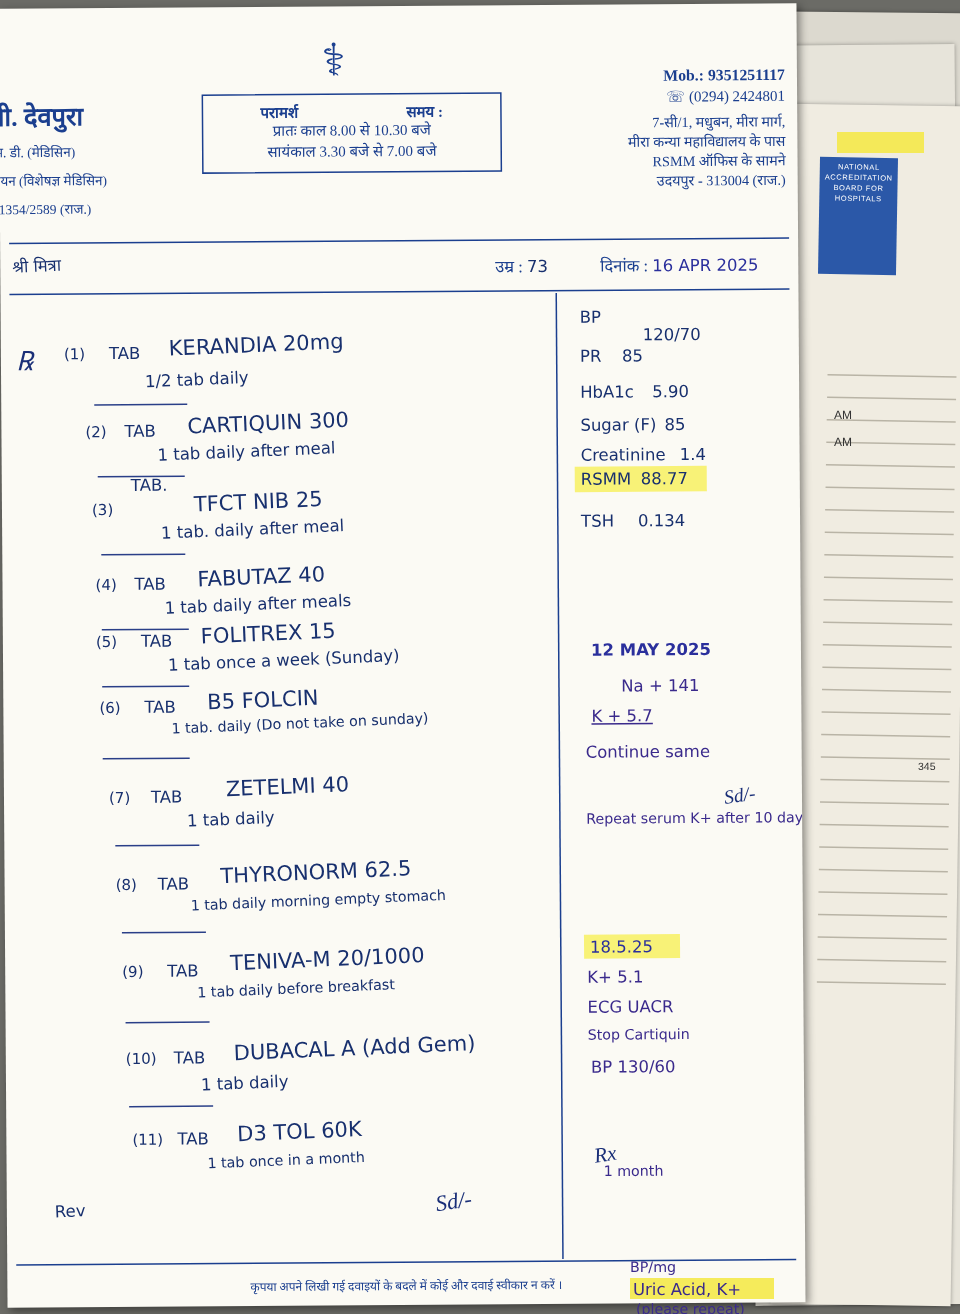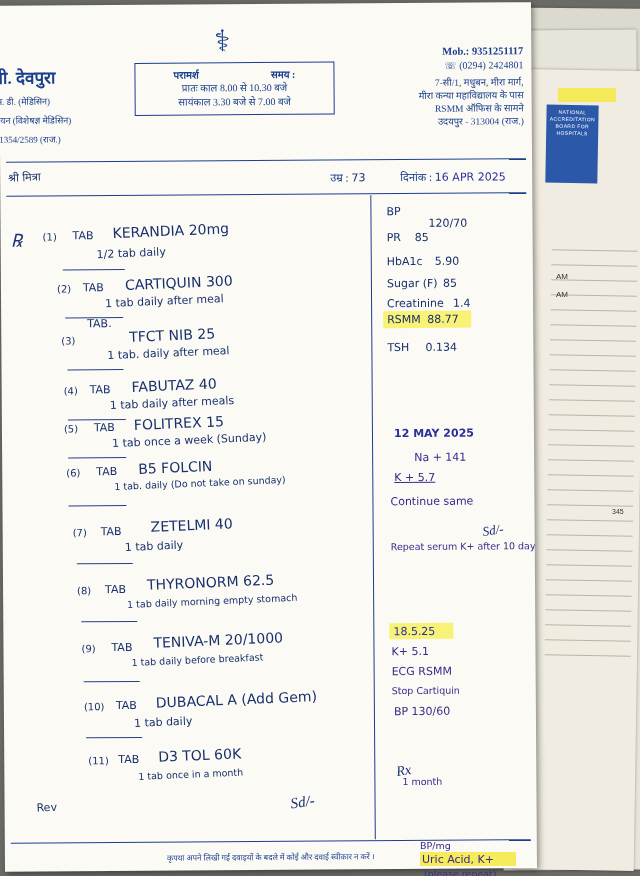--- a/index.html
+++ b/index.html
@@ -407,21 +407,21 @@
     <div class="hw hw-md" style="left:392px; top:424px; color:#2a2f9c; font-weight:bold;">12 MAY 2025</div>
     <div class="hw hw-md hw-viol" style="left:388px; top:448px;margin-left:24px;">Na + 141</div>
     <div class="hw hw-md hw-viol" style="left:392px; top:468px;text-decoration:underline;">K + 5.7</div>
     <div class="hw hw-md hw-viol" style="left:388px; top:492px;">Continue same</div>
     <div class="sig" style="left:480px; top:520px; font-size:13px;">Sd/-</div>
     <div class="hw hw-sm hw-viol" style="left:388px; top:538px;">Repeat serum K+ after 10 day &amp; ECG</div>
 
     <div class="hl" style="left:386px; top:620px; width:64px; height:16px;"></div>
     <div class="hw hw-md" style="left:390px; top:622px; color:#2a2f9c;">18.5.25</div>
     <div class="hw hw-md hw-viol" style="left:388px; top:642px;">K+ 5.1</div>
-    <div class="hw hw-md hw-viol" style="left:388px; top:662px;">ECG RSMM</div>
+    <div class="hw hw-md hw-viol" style="left:388px; top:662px;">ECG UACR</div>
     <div class="hw hw-sm hw-viol" style="left:388px; top:682px;">Stop Cartiquin</div>
     <div class="hw hw-md hw-viol" style="left:390px; top:702px;">BP 130/60</div>
     <div class="sig" style="left:392px; top:760px; font-size:14px;">Rx</div>
     <div class="hw hw-sm hw-viol" style="left:398px; top:773px;">1 month</div>
 
     <div class="footer-rule"></div>
     <div class="footer-text">कृपया अपने लिखी गई दवाइयों के बदले में कोई और दवाई स्वीकार न करें ।</div>
   </div>
 
   <div class="hl-yellow-sm" style="left:420px; top:852px; width:96px; height:14px;"></div>

